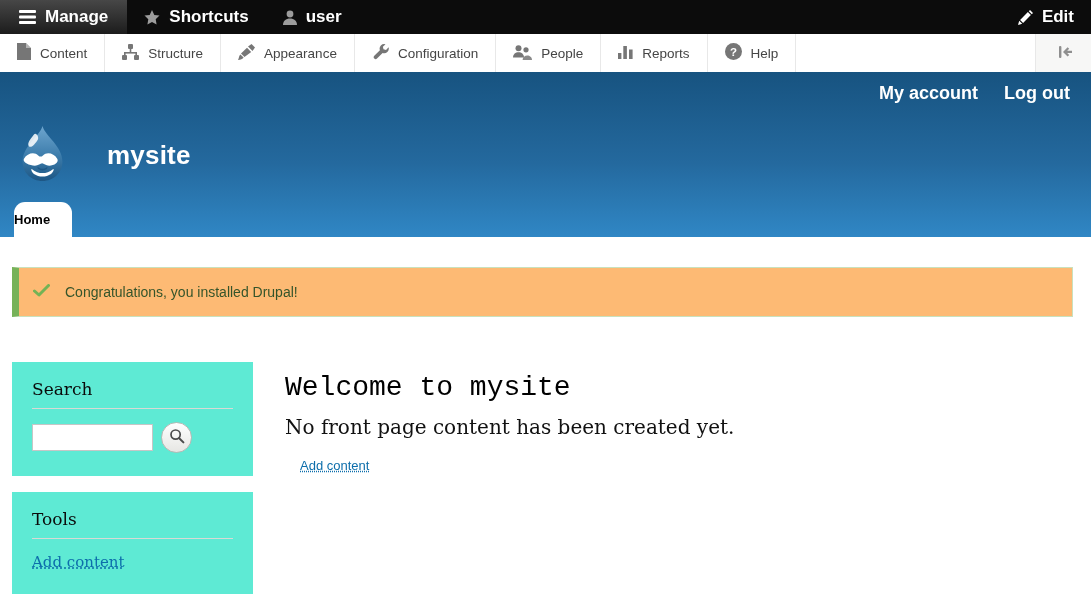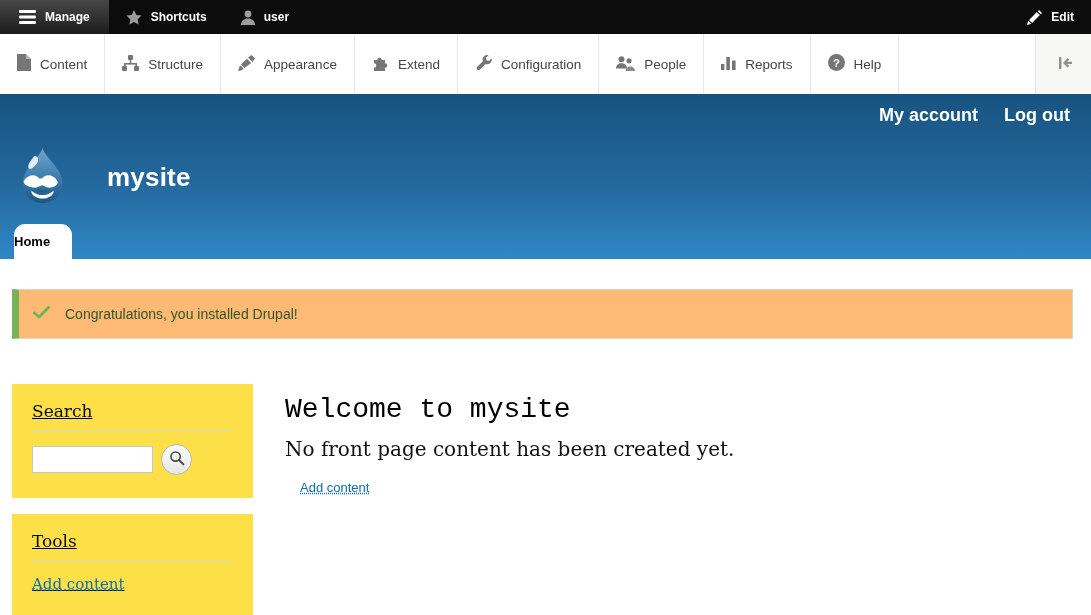--- a/index.html
+++ b/index.html
@@ -2,32 +2,32 @@
 <html><head>
 <meta charset="utf-8">
 <style>
   * { margin:0; padding:0; box-sizing:border-box; }
   html,body { width:1091px; height:615px; background:#fff; overflow:hidden; }
   body { font-family:"Liberation Sans", sans-serif; }
 
   
   .admin-bar {
     height:34px; background:#0c0c0c; display:flex; align-items:stretch;
-    color:#fff; font-size:12px; font-weight:bold;
+    color:#fff; font-size:17px; font-weight:bold;
   }
   .admin-tab {
     display:flex; align-items:center; gap:9px; padding:0 17px; cursor:pointer;
   }
   .admin-tab.manage { background:linear-gradient(#474747,#1c1c1c); padding:0 19px; }
   .admin-bar .spacer { flex:1; }
   .admin-tab .ico { display:flex; align-items:center; }
 
   
   .toolbar-row {
-    height:60px; background:#fff; display:flex; align-items:stretch;
+    height:38px; background:#fff; display:flex; align-items:stretch;
     font-size:13.5px; color:#454545;
   }
   .tb-tab {
     display:flex; align-items:center; gap:9px; padding:0 17px;
     border-right:1px solid #e8e8e8; cursor:pointer; white-space:nowrap;
   }
   .toolbar-row .spacer { flex:1; }
   .tb-collapse {
     width:56px; background:#f7f7f6; border-left:1px solid #e8e8e8;
     display:flex; align-items:center; justify-content:center; cursor:pointer;
@@ -58,21 +58,21 @@
     margin:30px 18px 0 12px; height:50px; background:#fdba74;
     border:1px solid #c9e1bd; border-left:7px solid #77b259;
     display:flex; align-items:center; gap:15px; padding-left:14px;
     color:#35542a; font-size:14px;
   }
 
   
   .columns { display:flex; align-items:flex-start; margin-top:45px; }
   .sidebar { width:241px; margin-left:12px; }
   .block {
-    background:#fde047; padding:17px 20px 23px 20px; margin-bottom:16px;text-decoration:underline;
+    background:#5eead4; padding:17px 20px 23px 20px; margin-bottom:16px;
   }
   .block h2 {
     font-family:"DejaVu Serif","Liberation Serif",serif; font-size:17px;
     font-weight:400; color:#0a0a0a; padding-bottom:9px;
     border-bottom:1px solid #d9d9d4;
   }
   .search-form { margin-top:13px; display:flex; align-items:center; gap:8px; }
   .search-form input {
     width:121px; height:27px; border:1px solid #c6c6c6; background:#fff;
     font-size:13px; padding:0 6px;
@@ -181,28 +181,20 @@
     <span class="ico">
       <svg width="17" height="16" viewBox="0 0 17 16">
           <g fill="#767676">
             <path d="M10 2.5L13.5 0 17 3.5 14.5 7z"></path>
             <path d="M9 3.8L13.2 8 6.5 13 3 9.5z"></path>
             <path d="M2.4 10.4L5.6 13.6C4.8 15.2 2.6 16 0 16c1-1.4.6-4 2.4-5.6z"></path>
           </g>
         </svg>
     </span>
     <span>Appearance</span>
-  </div>
-  <div class="tb-tab">
-    <span class="ico">
-      <svg width="17" height="16" viewBox="0 0 17 16">
-          <path fill="#767676" d="M2 5h3.2a2.3 2.3 0 1 1 4.6 0H13v3.2a2.3 2.3 0 1 1 0 4.6V16H2v-3.2a2.3 2.3 0 1 0 0-4.6z"></path>
-        </svg>
-    </span>
-    <span>Extend</span>
   </div>
   <div class="tb-tab">
     <span class="ico">
       <svg width="17" height="17" viewBox="0 0 17 17">
           <path fill="#767676" d="M16.6 4.3a4.6 4.6 0 0 1-6 5.6L5 15.5a1.9 1.9 0 0 1-2.7-2.7L7.9 7.2a4.6 4.6 0 0 1 5.6-6L10.9 3.8l.6 2.5 2.5.6z"></path>
         </svg>
     </span>
     <span>Configuration</span>
   </div>
   <div class="tb-tab">

